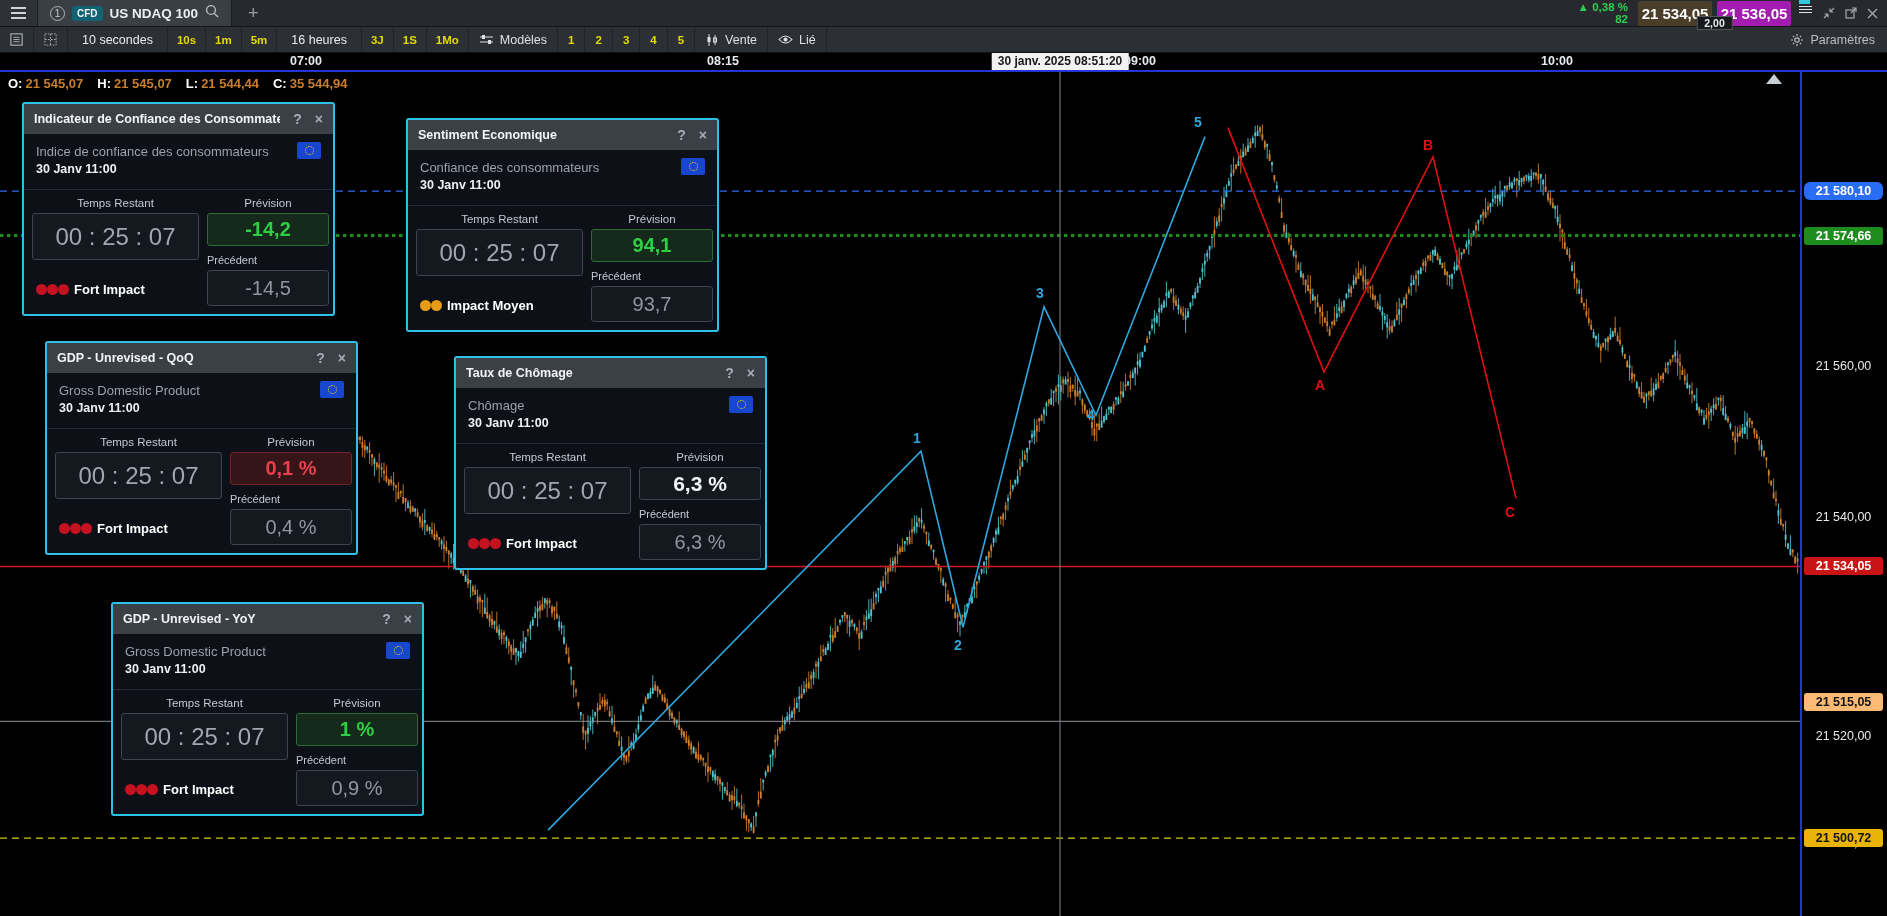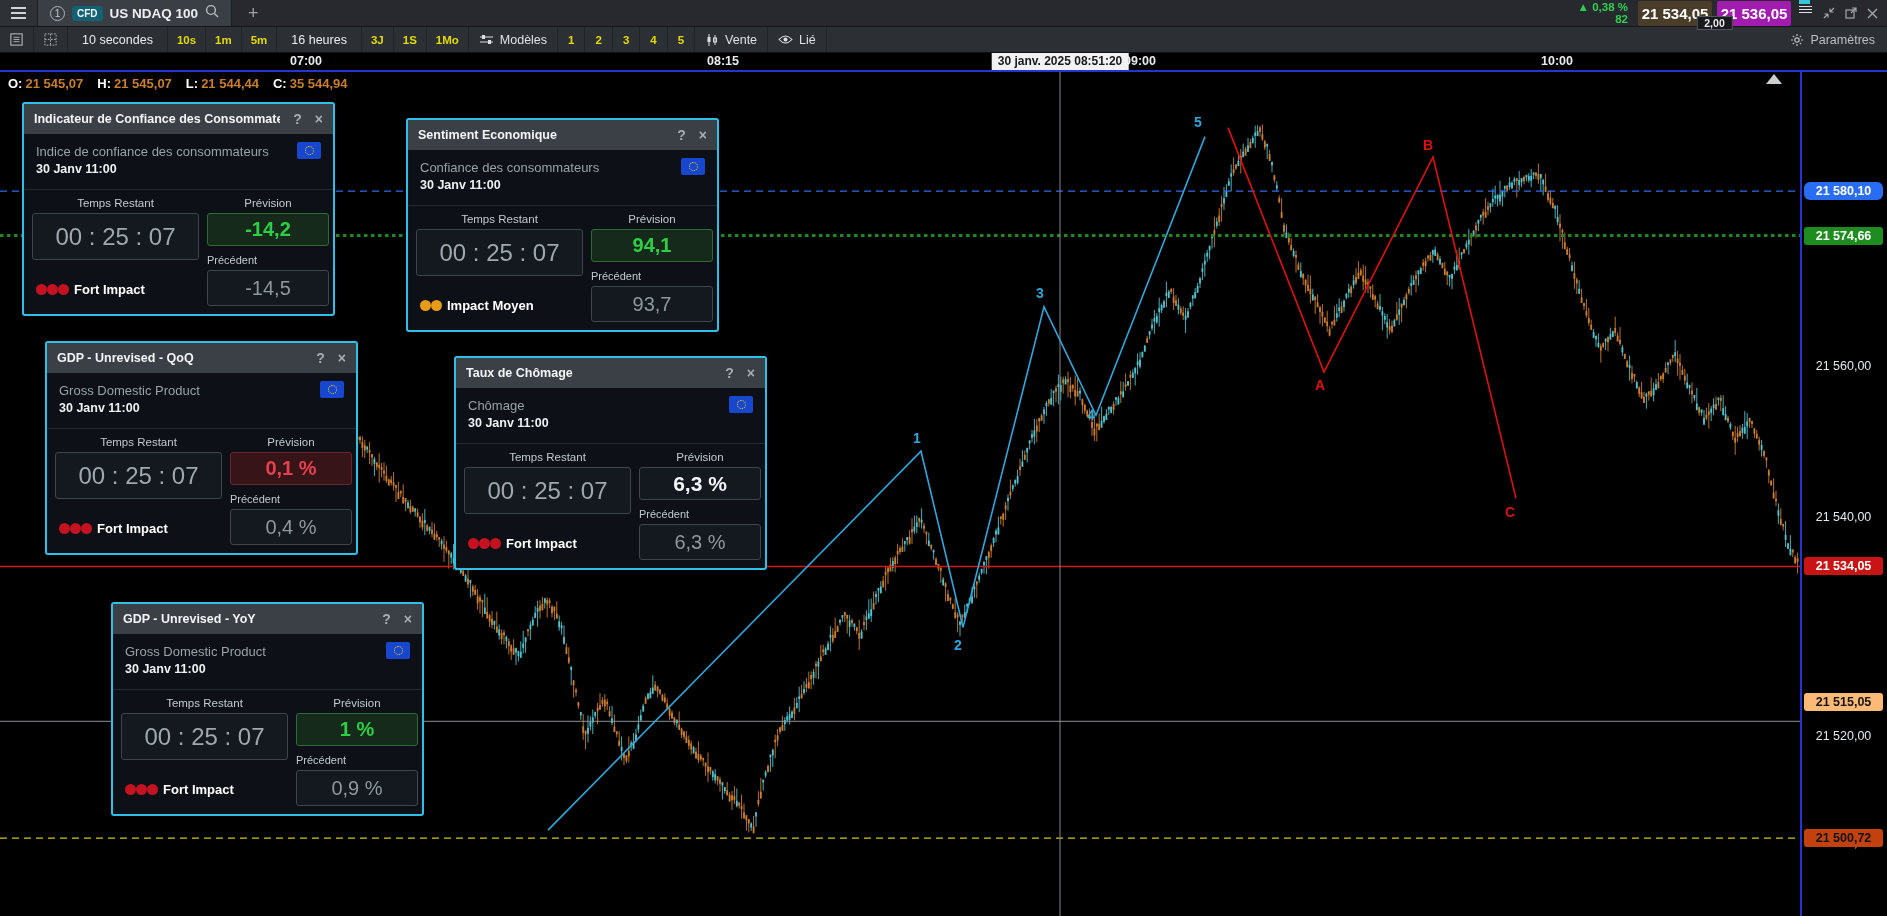--- a/index.html
+++ b/index.html
@@ -1576,16 +1576,16 @@
   <div class="price-axis" id="price-axis">
       <div class="ptick" style="top: 112px;">21 580,00</div>
       <div class="ptick" style="top: 275px; margin-top: 12px;">21 560,00</div>
       <div class="ptick" style="top: 438px;">21 540,00</div>
       <div class="ptick" style="top: 612px; margin-top: 45px;">21 520,00</div>
       <div class="ptick" style="top: 764px;">21 500,00</div>
       <div class="pbadge" style="top: 110.185px; background: rgb(42, 109, 245); color: rgb(255, 255, 255); border-radius: 6px;">21 580,10</div>
       <div class="pbadge" style="top: 154.521px; background: rgb(30, 140, 30); color: rgb(255, 255, 255);">21 574,66</div>
       <div class="pbadge" style="top: 485.493px; background: rgb(200, 20, 20); color: rgb(255, 255, 255);">21 534,05</div>
       <div class="pbadge" style="top: 621px; background: #fdba74; color: rgb(18, 20, 22);">21 515,05</div>
-      <div class="pbadge" style="top: 757.132px; background: #c2410c; color: rgb(18, 20, 22);">21 500,72</div>
+      <div class="pbadge" style="top: 757.132px; background: #eab308; color: rgb(18, 20, 22);">21 500,72</div>
     </div>
 
 </div>
 
 </body></html>

